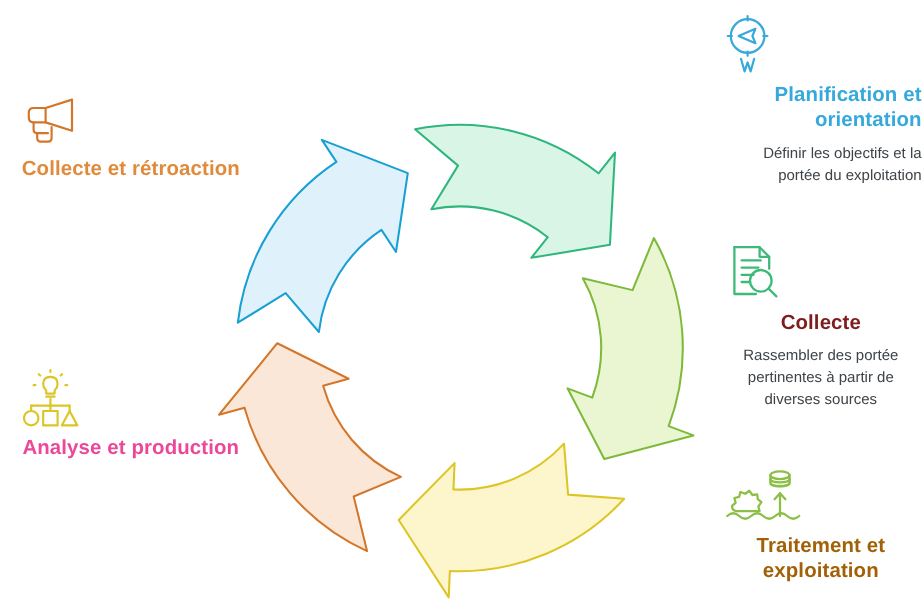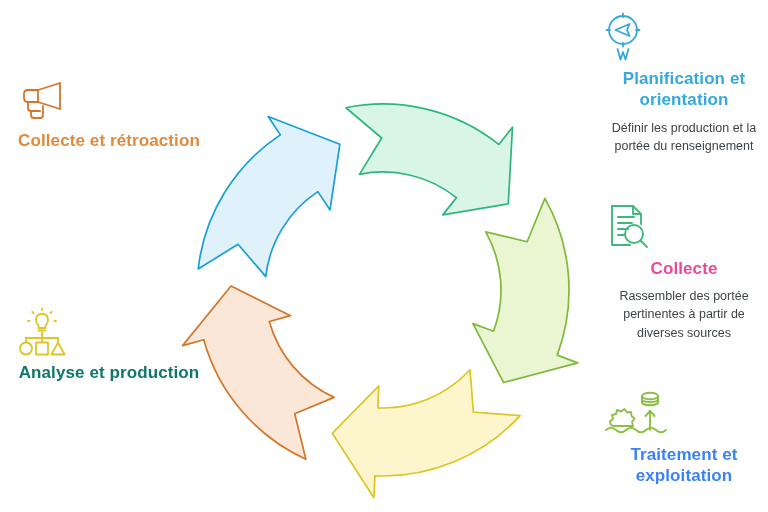--- a/index.html
+++ b/index.html
@@ -16,29 +16,29 @@
   .block h3{
     margin:0 0 8px 0;font-size:17px;font-weight:700;line-height:1.25;
     letter-spacing:.1px;
   }
   .block p{
     margin:0;font-size:12.5px;line-height:1.45;color:#3d4348;font-weight:400;
   }
 
   #blk-diffusion{left:14px;top:78px;width:190px;}
   #blk-analyse  {left:14px;top:308px;width:190px;}
-  #blk-plan     {left:600px;top:8px;width:168px;}
+  #blk-plan     {left:600px;top:8px;width:168px;text-align:right;}
   #blk-collecte {left:600px;top:200px;width:168px;}
   #blk-traite   {left:600px;top:388px;width:168px;}
 
   #blk-plan h3{color:#35a8dc;}
-  #blk-collecte h3{color:#ec4899;}
-  #blk-traite h3{color:#3b82f6;}
+  #blk-collecte h3{color:#7f1d1d;}
+  #blk-traite h3{color:#a16207;}
   #blk-diffusion h3{color:#e08a3c;}
-  #blk-analyse h3{color:#0f766e;}
+  #blk-analyse h3{color:#ec4899;}
 
   #blk-traite h3{margin-bottom:0;}
 
   .wheel{position:absolute;left:176px;top:78px;width:420px;height:434px;}
   svg{display:block;overflow:visible;}
 </style>
 </head>
 <body>
 
 <div class="stage">
@@ -76,21 +76,21 @@
   <div class="block" id="blk-plan">
     <span class="icon">
       <svg width="46" height="54" viewBox="0 0 46 54" fill="none" stroke="#35a8dc" stroke-width="1.8" stroke-linecap="round" stroke-linejoin="round">
         <circle cx="23" cy="22" r="14"></circle>
         <path d="M29.5 16 L15.5 22 L29.5 28 L27 22 Z"></path>
         <path d="M23 5.5 L23 9 M23 35 L23 38.5 M6.5 22 L10 22 M36 22 L39.5 22"></path>
         <path d="M17.5 41 L20.5 51.5 L23 44 L25.5 51.5 L28.5 41"></path>
       </svg>
     </span>
     <h3>Planification et orientation</h3>
-    <p>Définir les production et la portée du renseignement</p>
+    <p>Définir les objectifs et la portée du exploitation</p>
   </div>
 
   <div class="block" id="blk-collecte">
     <span class="icon">
       <svg width="52" height="52" viewBox="0 0 52 52" fill="none" stroke="#3fb97a" stroke-width="1.9" stroke-linecap="round" stroke-linejoin="round">
         <path d="M12 6 L33 6 L41 14 L41 24"></path>
         <path d="M12 6 L12 45 L30 45"></path>
         <path d="M33 6 L33 14 L41 14"></path>
         <path d="M18 17 L34 17 M18 23 L32 23 M18 29 L28 29 M18 35 L25 35"></path>
         <circle cx="34" cy="34" r="9"></circle>

